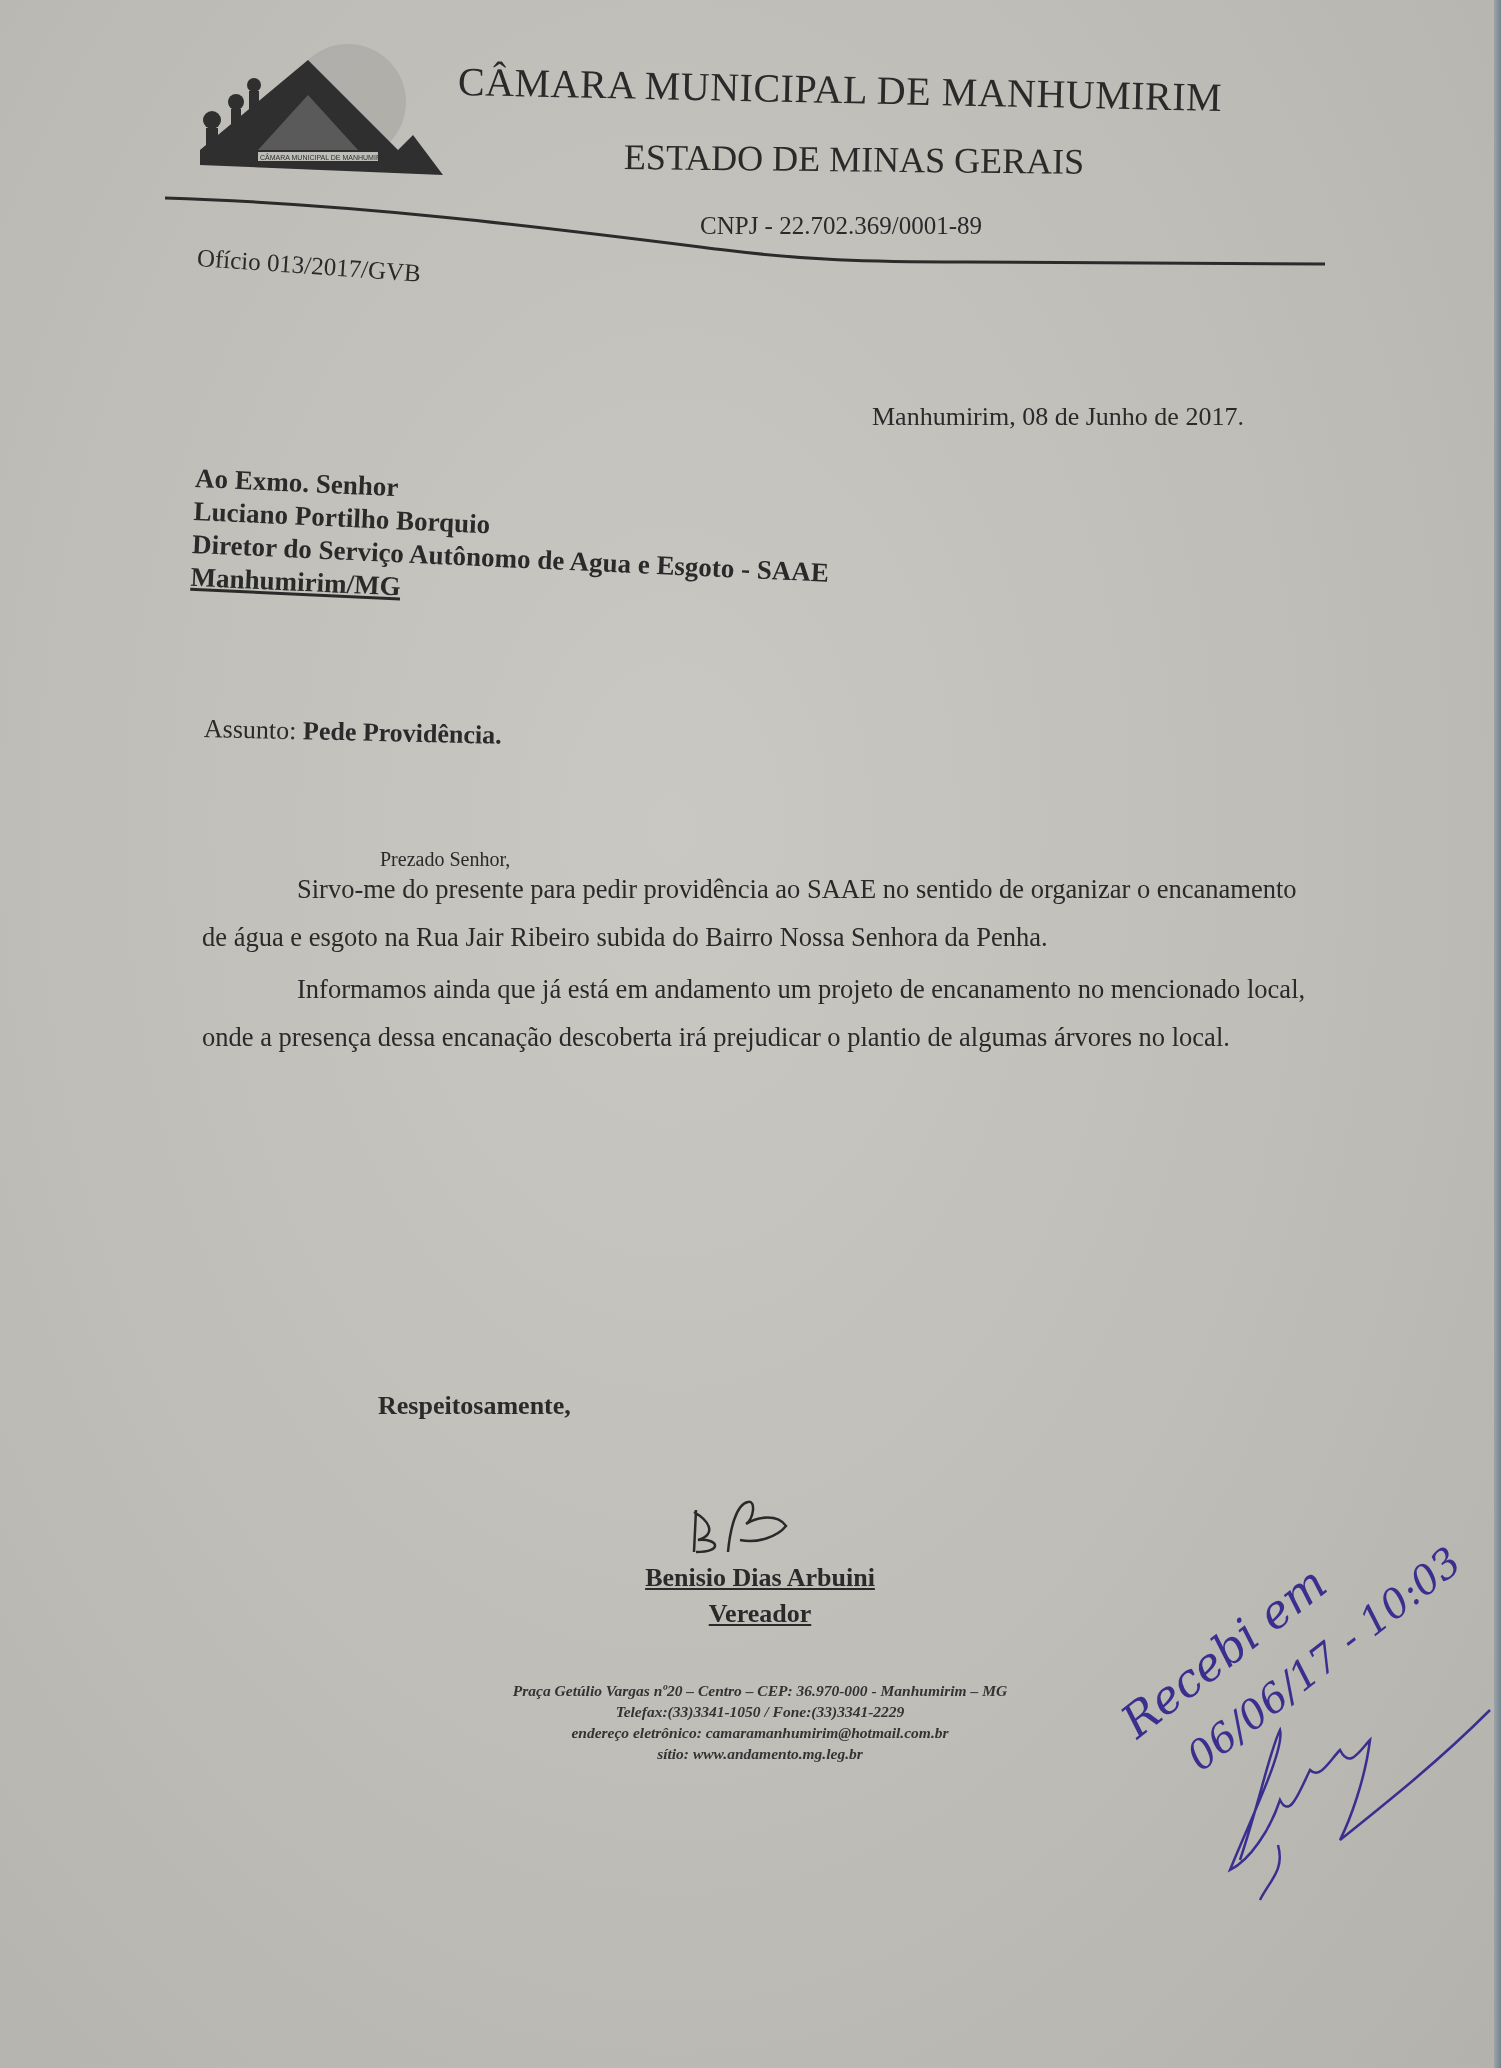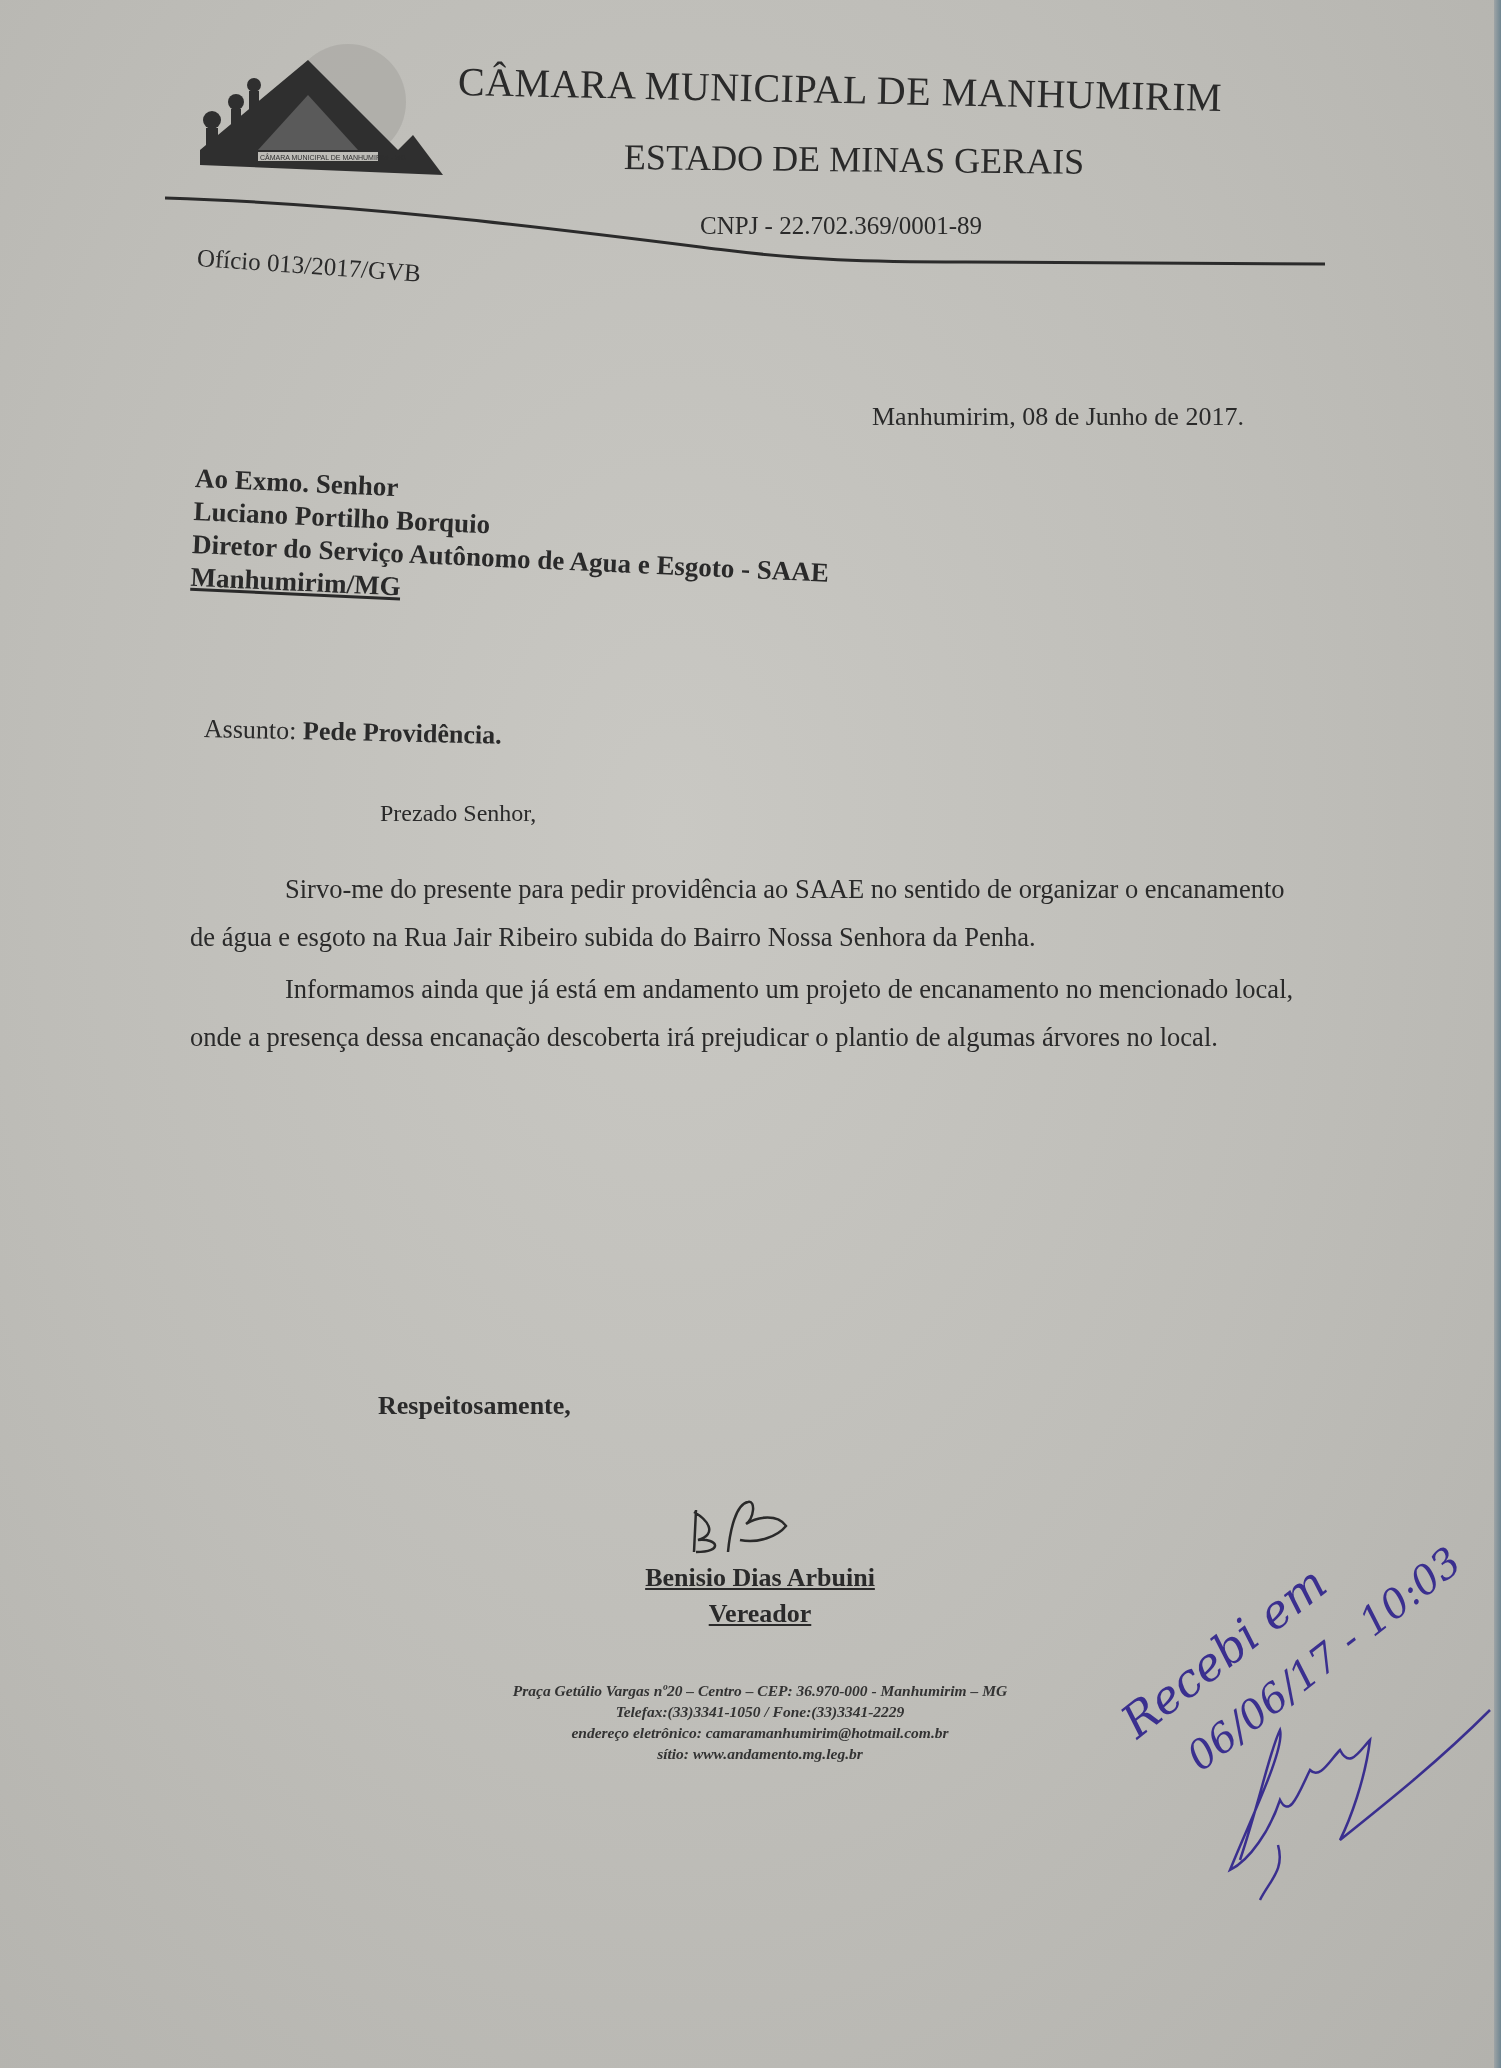--- a/index.html
+++ b/index.html
@@ -29,21 +29,21 @@
   .oficio { left: 197px; top: 244px; font-size: 25px; transform: rotate(4deg); transform-origin: left center; }
 
   .date { left: 872px; top: 402px; font-size: 26px; }
 
   .addr { left: 196px; top: 462px; font-size: 27px; font-weight: bold; line-height: 33px; transform: rotate(2.6deg); transform-origin: left top; }
   .addr div { white-space: nowrap; }
   .addr .ul { text-decoration: underline; text-decoration-thickness: 3px; }
 
   .assunto { left: 204px; top: 714px; font-size: 26px; transform: rotate(1.3deg); transform-origin: left center; }
   .assunto b { font-weight: bold; }
-  .saud { left: 380px; top: 800px; font-size: 24px; }
+  .saud { left: 380px; top: 848px; font-size: 20px; }
 
   .body { left: 190px; top: 865px; width: 1110px; font-size: 26.5px; line-height: 48px; }
   .body p { margin: 0 0 0 0; text-indent: 95px; }
   .body p + p { margin-top: 0; }
 
   .closing { left: 378px; top: 1391px; font-size: 26px; font-weight: bold; }
 
   .sig-mark { left: 688px; top: 1490px; width: 110px; height: 70px; }
   .signame { left: 580px; top: 1560px; width: 360px; text-align: center; font-size: 26px; font-weight: bold; line-height: 36px; text-decoration: underline; }
 
@@ -90,21 +90,21 @@
   <div class="ul">Manhumirim/MG</div>
 </div>
 
 <div class="abs assunto">
   <span>Assunto:</span>
   <b>Pede Providência.</b>
 </div>
 
 <div class="abs saud">Prezado Senhor,</div>
 
-<div class="abs body" style="white-space: normal;">
+<div class="abs body" style="white-space: normal; margin-left: 12px;">
   <p>Sirvo-me do presente para pedir providência ao SAAE no sentido de organizar o encanamento de água e esgoto na Rua Jair Ribeiro subida do Bairro Nossa Senhora da Penha.</p>
   <p style="margin-top:4px">Informamos ainda que já está em andamento um projeto de encanamento no mencionado local, onde a presença dessa encanação descoberta irá prejudicar o plantio de algumas árvores no local.</p>
 </div>
 
 <div class="abs closing">Respeitosamente,</div>
 
 <svg class="abs sig-mark" viewBox="0 0 110 70">
   <path d="M8,20 L6,62 M6,22 C20,30 30,44 10,50 C30,48 36,62 8,62 M40,62 C42,40 48,14 60,12 C68,10 66,28 58,34 C70,26 90,24 98,36 C90,46 70,54 52,50" stroke="#2a2a2a" stroke-width="2.5" fill="none"></path>
 </svg>
 

